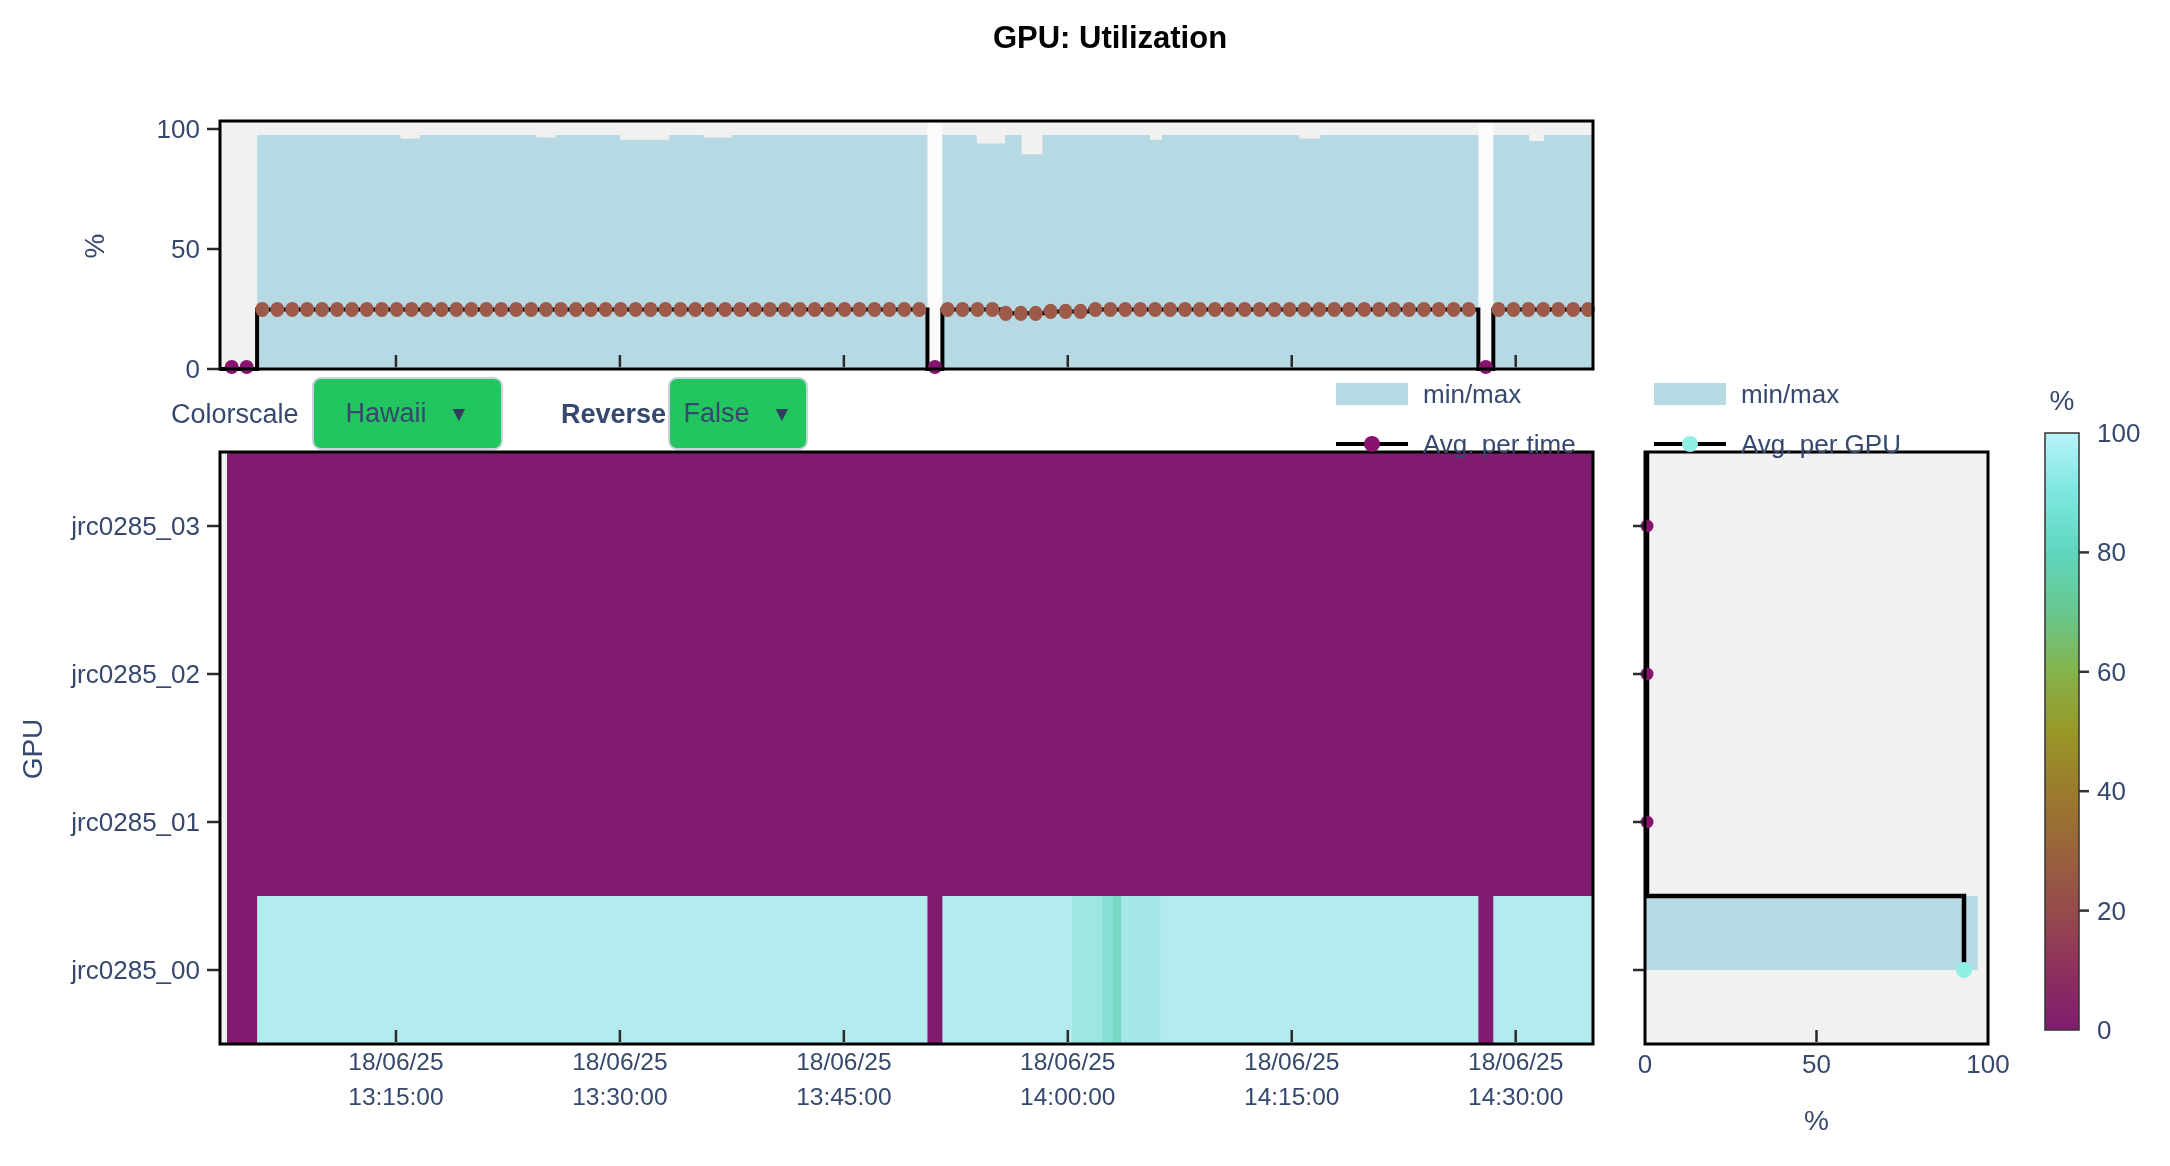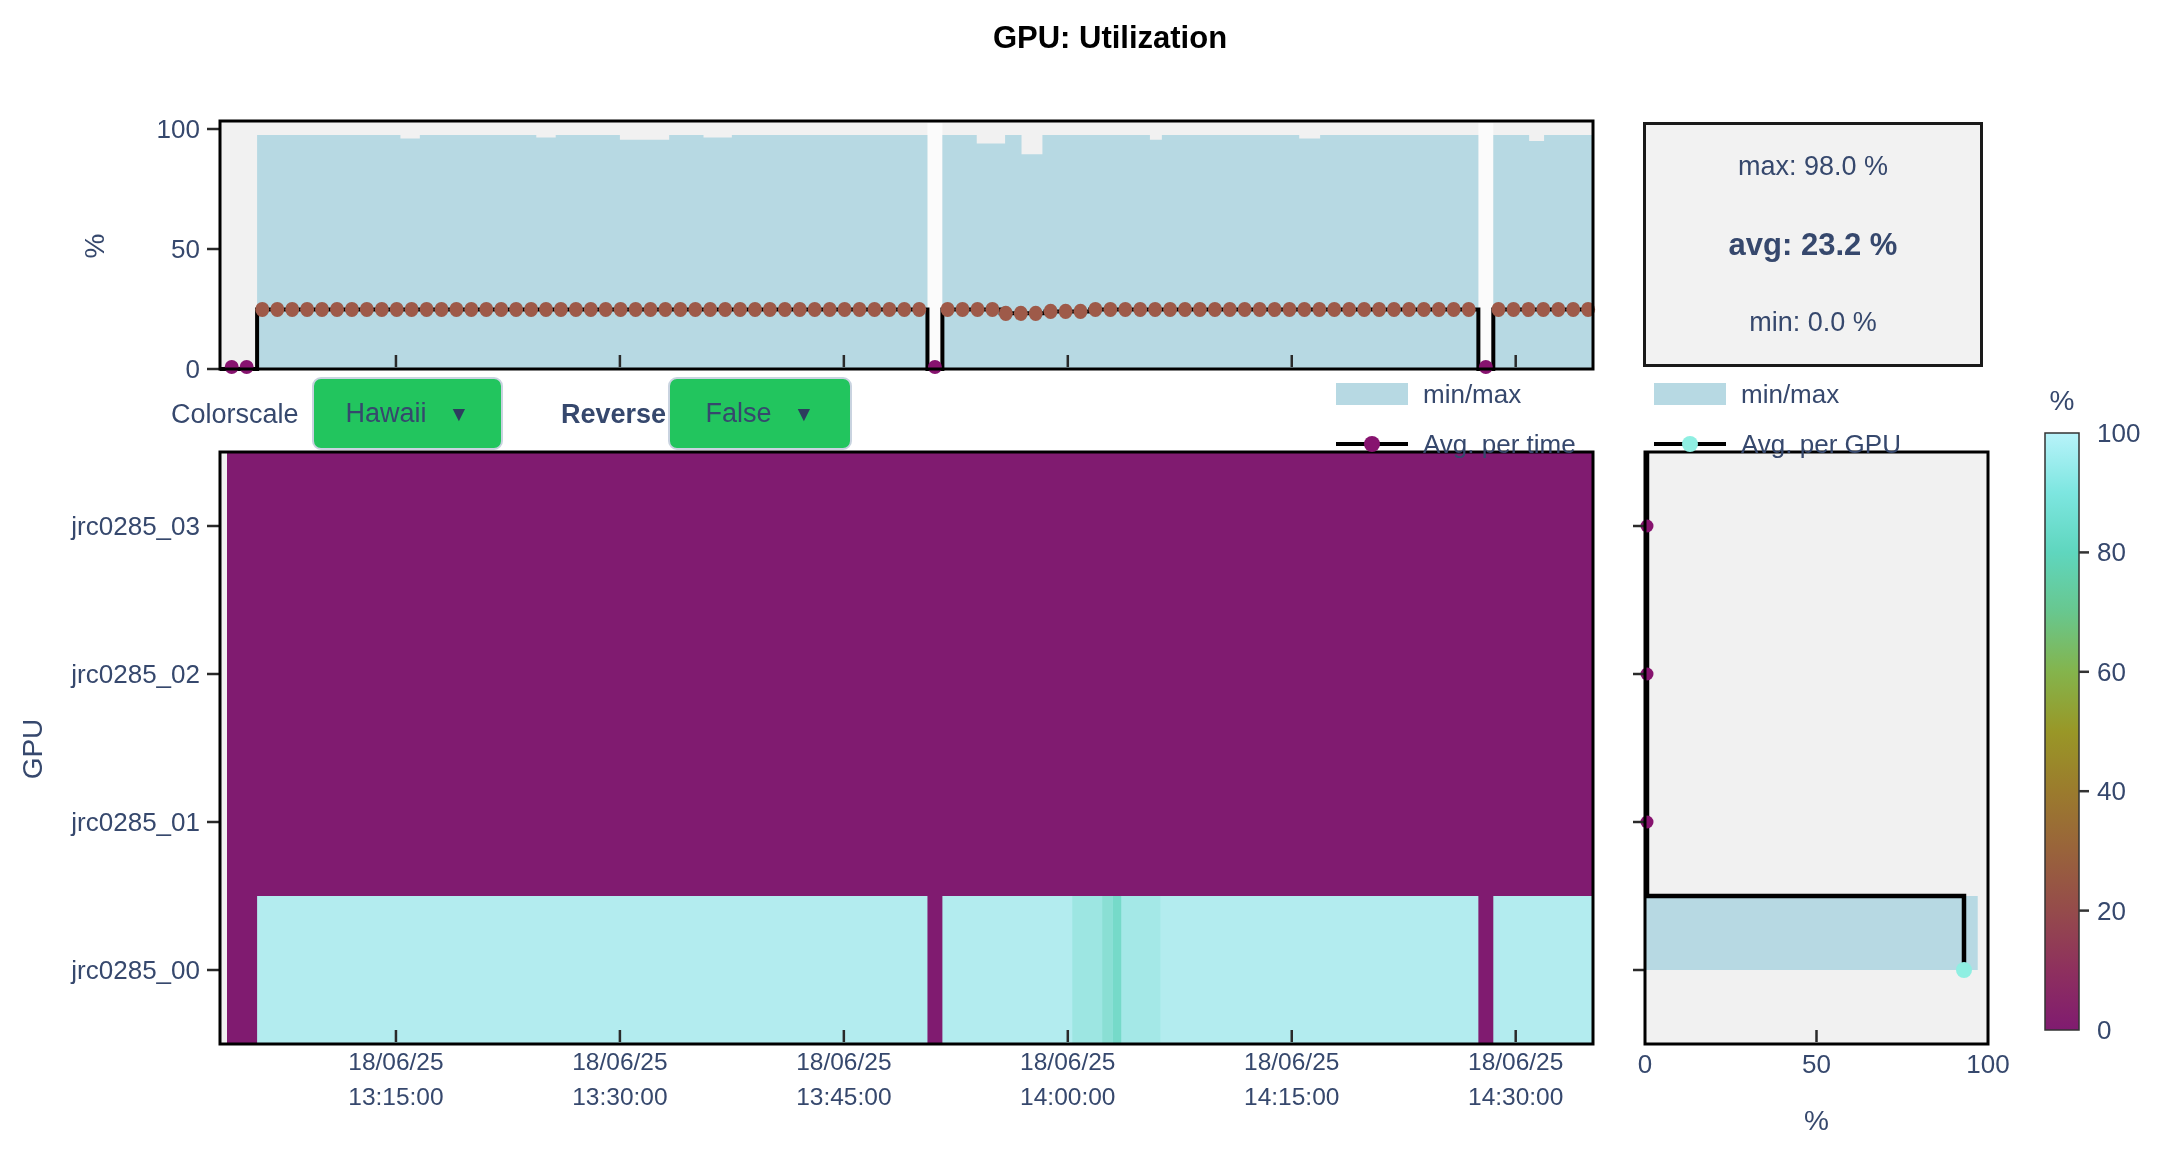--- a/index.html
+++ b/index.html
@@ -235,30 +235,25 @@
         <text x="2097" y="442" font-size="26" text-anchor="start" fill="#36486d" font-weight="normal" font-family="Liberation Sans, sans-serif">100</text>
         <text x="2062" y="410" font-size="28" text-anchor="middle" fill="#36486d" font-weight="normal" font-family="Liberation Sans, sans-serif">%</text>
       </svg></div>
 
   <div class="abs ctl-label" style="left:171px;">Colorscale</div>
   <div class="abs select-box" style="left:312px;width:191px;">
     <span>Hawaii</span>
     <span class="arrow">▼</span>
   </div>
   <div class="abs ctl-label" style="left:561px;font-weight:bold;">Reverse</div>
-  <div class="abs select-box" style="left:668px;width:184px;">
+  <div class="abs select-box" style="left:668px;width:140px;">
     <span>False</span>
     <span class="arrow">▼</span>
   </div>
 
-  <div class="abs" id="stats-panel">
-    <div class="stat">max: 98.0 %</div>
-    <div class="stat big">avg: 23.2 %</div>
-    <div class="stat">min: 0.0 %</div>
-  </div>
 
   <div class="abs legend" id="legend-time">
     <div class="leg-row">
       <span class="leg-swatch" id="sw-time" style="background: rgb(183, 217, 227);"></span>
       <span class="leg-label">min/max</span>
     </div>
     <div class="leg-row">
       <span class="leg-line">
           <span class="leg-dot" id="dot-time" style="background: rgb(135, 19, 111);"></span>
         </span>

